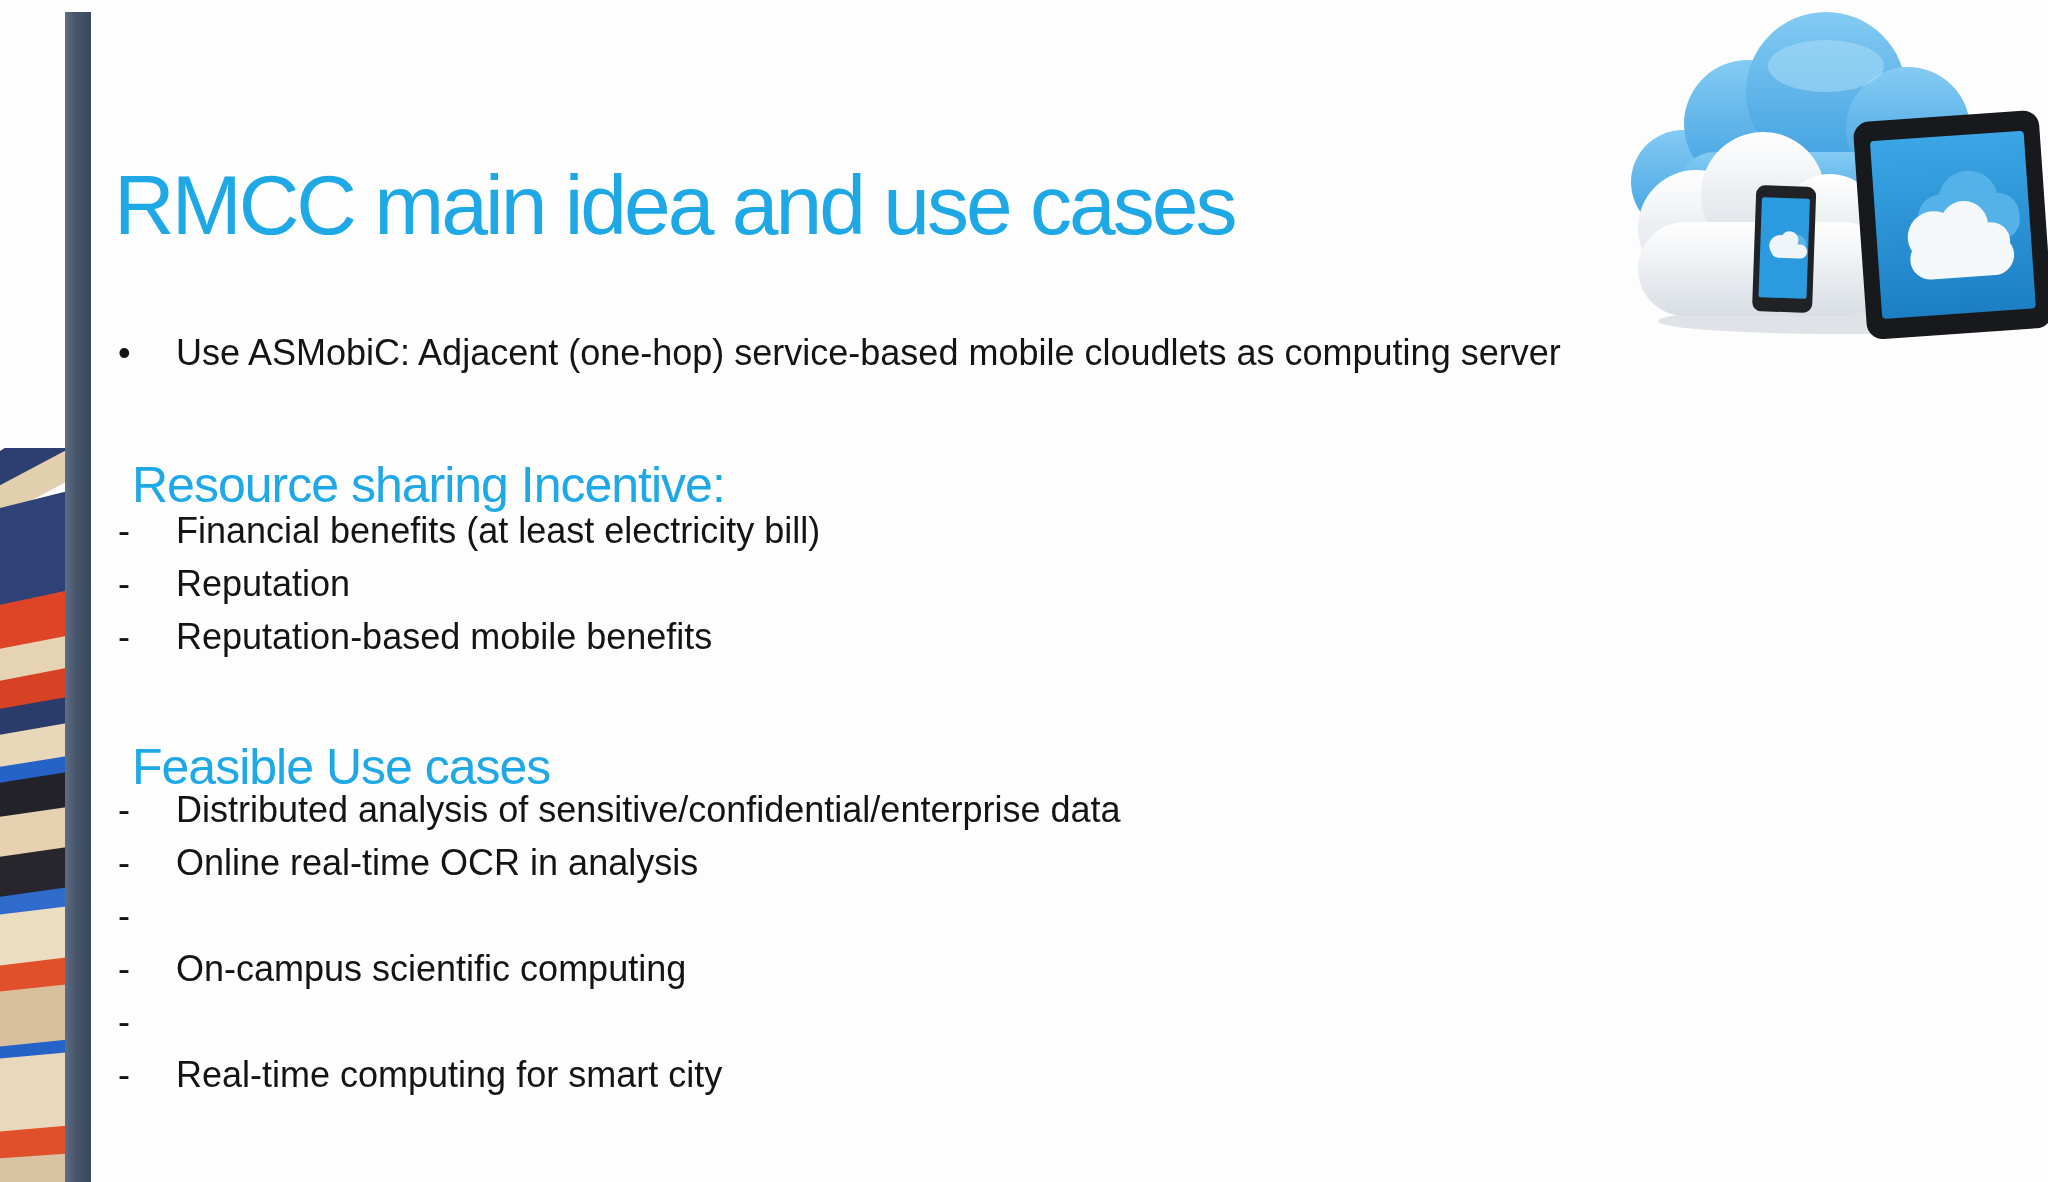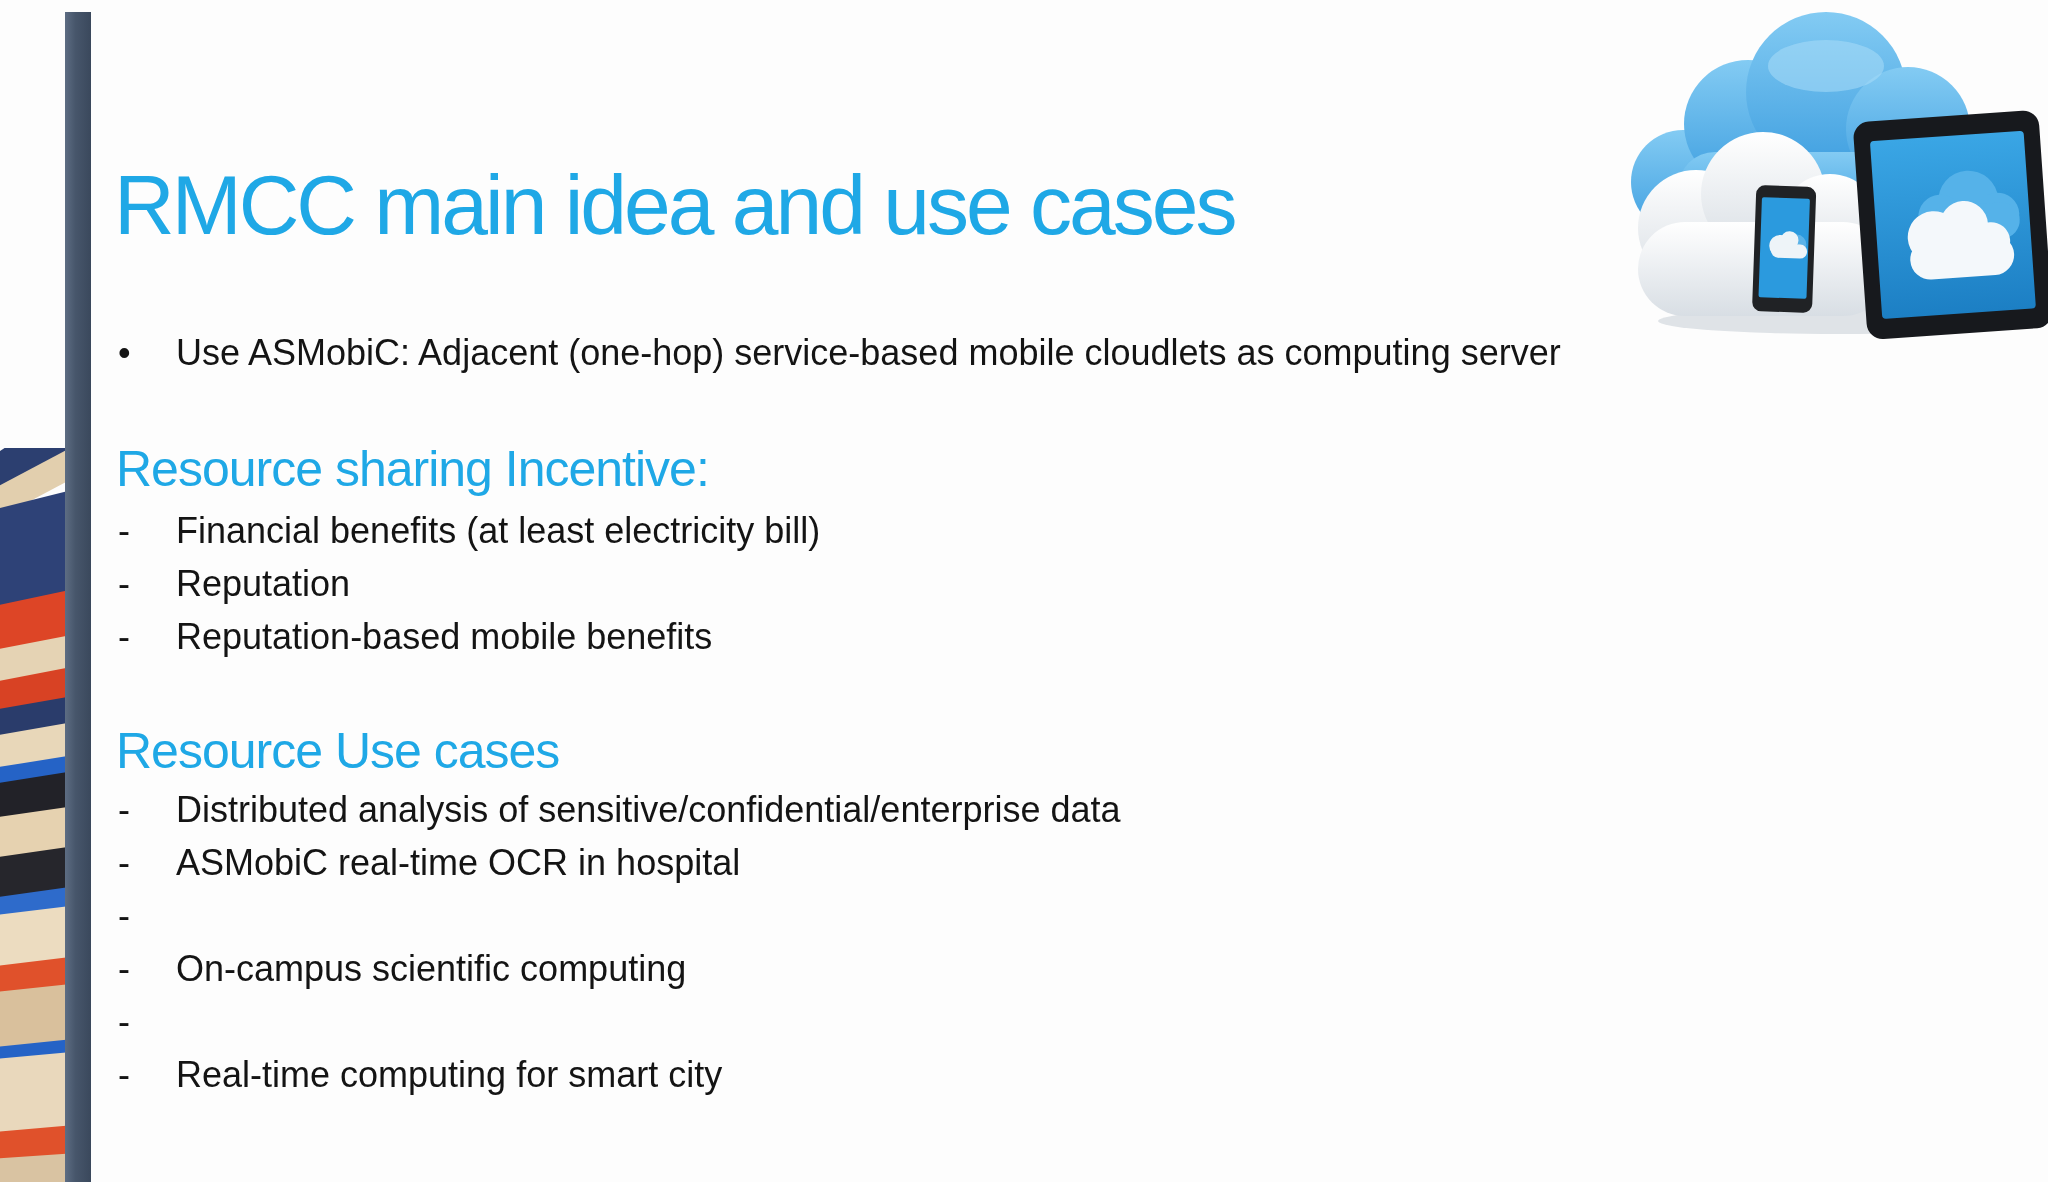--- a/index.html
+++ b/index.html
@@ -38,21 +38,21 @@
 
   
   .bullet-row {
     position:absolute; left:118px; top:330px;
     display:flex; font-size:36px; line-height:46px; color:var(--body-text,#141414);
     white-space:nowrap;
   }
   .bullet-row .marker { width:58px; flex:none; }
 
   h2.section-heading {
-    position:absolute; left:116px; margin:0;
+    position:absolute; left:116px; margin:16px;
     font-size:50px; line-height:1.1; letter-spacing:-1px;
     font-weight:400; color:var(--accent,#1fa8e6);
     white-space:nowrap;
   }
   .sec1-heading { top:442px; }
   .sec2-heading { top:724px; }
 
   .dash-list { position:absolute; left:118px; }
   .list1 { top:504px; }
   .list2 { top:783px; }
@@ -175,29 +175,29 @@
     <div class="row">
       <span class="marker">-</span>
       <span>Reputation</span>
     </div>
     <div class="row">
       <span class="marker">-</span>
       <span>Reputation-based mobile benefits</span>
     </div>
   </div>
 
-  <h2 class="section-heading sec2-heading">Resource Use cases</h2>
+  <h2 class="section-heading sec2-heading">Feasible Use cases</h2>
   <div class="dash-list list2">
     <div class="row">
       <span class="marker">-</span>
       <span>Distributed analysis of sensitive/confidential/enterprise data</span>
     </div>
     <div class="row">
       <span class="marker">-</span>
-      <span>ASMobiC real-time OCR in hospital</span>
+      <span>Online real-time OCR in analysis</span>
     </div>
     <div class="row">
       <span class="marker">-</span>
     </div>
     <div class="row">
       <span class="marker">-</span>
       <span>On-campus scientific computing</span>
     </div>
     <div class="row">
       <span class="marker">-</span>

